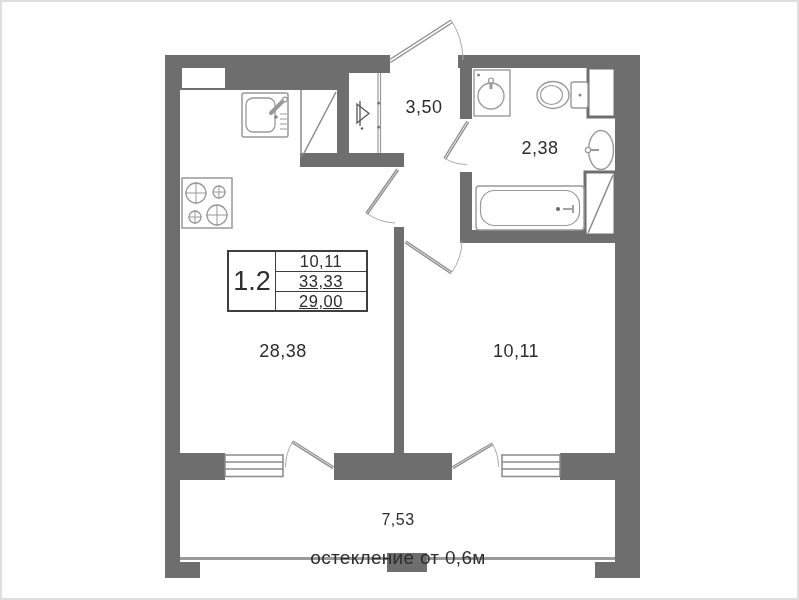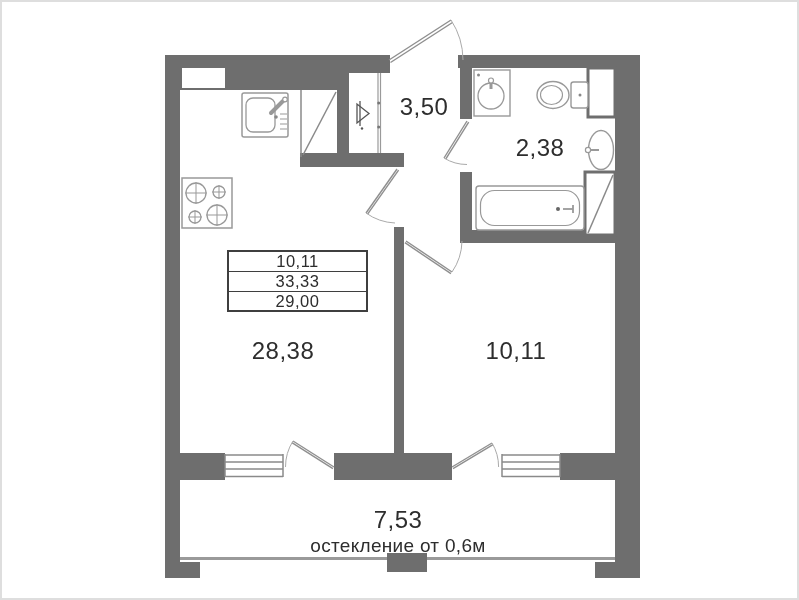--- a/index.html
+++ b/index.html
@@ -6,37 +6,37 @@
   .stage{
     position:relative;width:799px;height:600px;background:#ffffff;overflow:hidden;
     box-shadow:inset 0 0 0 2px #dedede;
     font-family:"Liberation Sans", sans-serif;
   }
   .plan-svg{position:absolute;left:0;top:0;}
   .lbl{
     position:absolute;transform:translate(-50%,-50%);
     color:#2d2d2d;white-space:nowrap;letter-spacing:.5px;
   }
-  .lbl-room{font-size:24px;text-align:right;}
-  .lbl-balcony{font-size:24px;}
+  .lbl-room{font-size:18px;text-align:right;}
+  .lbl-balcony{font-size:16px;}
   .lbl-glazing{font-size:19px;letter-spacing:.3px;}
   .title-block{
     position:absolute;left:227px;top:250px;width:141px;height:62px;
     border:2px solid #3f3f3f;display:flex;box-sizing:border-box;background:#fff;
   }
   .tb-unit{
     width:47px;display:flex;align-items:center;justify-content:center;
     font-size:27px;color:#2d2d2d;border-right:1.5px solid #3f3f3f;box-sizing:border-box;
   }
   .tb-col{flex:1;display:flex;flex-direction:column;}
   .tb-row{
     flex:1;display:flex;align-items:center;justify-content:center;
     font-size:16.5px;color:#2d2d2d;box-sizing:border-box;letter-spacing:.5px;
   }
-  .tb-row + .tb-row{border-top:1.5px solid #3f3f3f;}
+  .tb-row + .tb-row{border-top:1.5px solid #3f3f3f;text-decoration:underline;}
 </style>
 </head>
 <body>
 
 <div class="stage">
 
   <svg class="plan-svg" width="799" height="600" viewBox="0 0 799 600">
 
     <g fill="#6e6e6e">
       <rect x="165" y="55" width="172" height="35"></rect>
@@ -192,23 +192,24 @@
   <div class="lbl lbl-room" style="left:424px;top:107px">3,50</div>
 
   <div class="lbl lbl-room" style="left:540px;top:148px">2,38</div>
 
   <div class="lbl lbl-room" style="left:283px;top:351px">28,38</div>
 
   <div class="lbl lbl-room" style="left:516px;top:351px">10,11</div>
 
   <div class="lbl lbl-balcony" style="left:398px;top:520px">7,53</div>
 
-  <div class="lbl lbl-glazing" style="left:398px;top:546px">остекление от 0,6м</div>
+  <div class="lbl lbl-glazing" style="left:398px;top:558px">остекление от 0,6м</div>
 
   <div class="title-block">
+    <div class="tb-unit">1.2</div>
     <div class="tb-col">
       <div class="tb-row">10,11</div>
       <div class="tb-row">33,33</div>
       <div class="tb-row">29,00</div>
     </div>
   </div>
 
 </div>
 
 </body></html>

